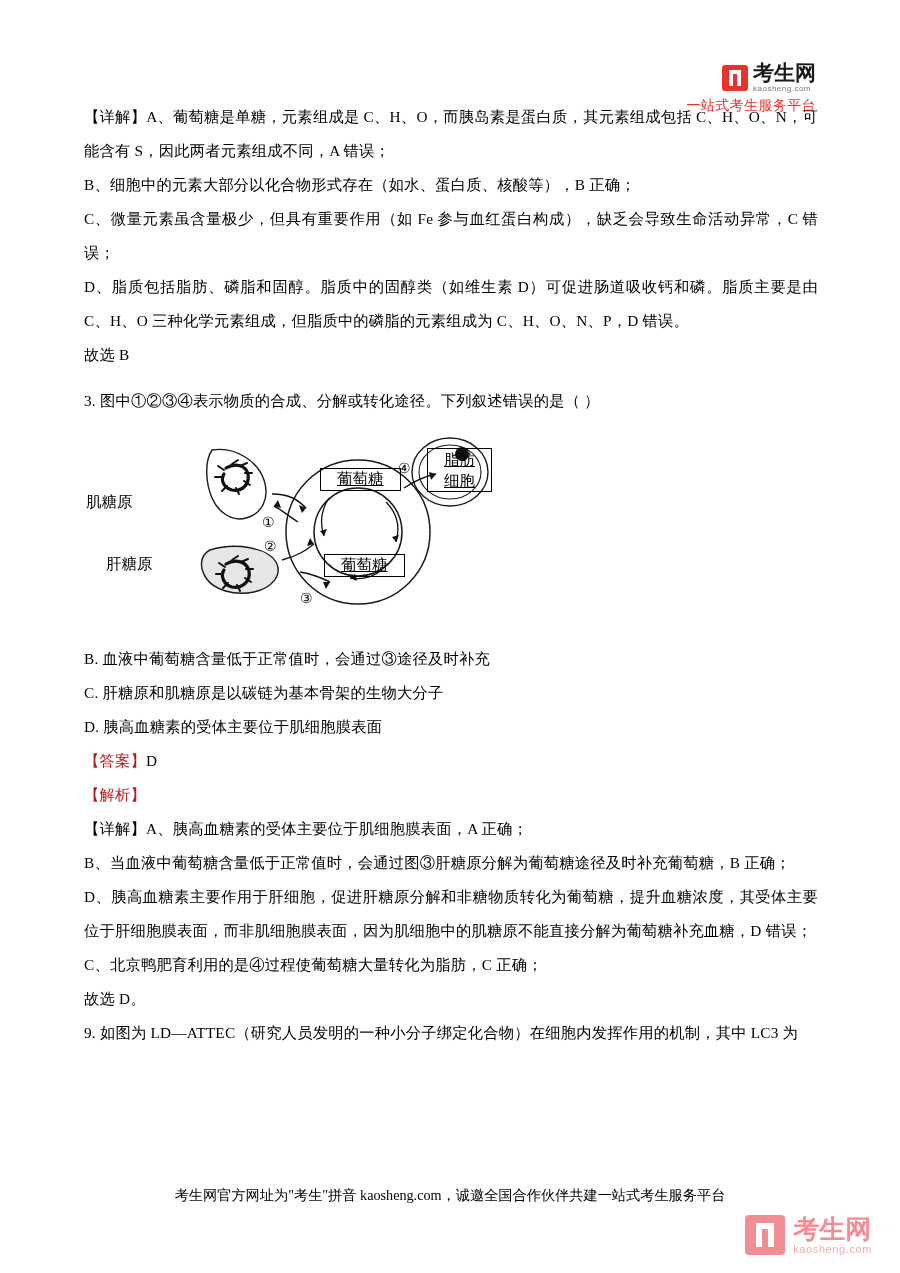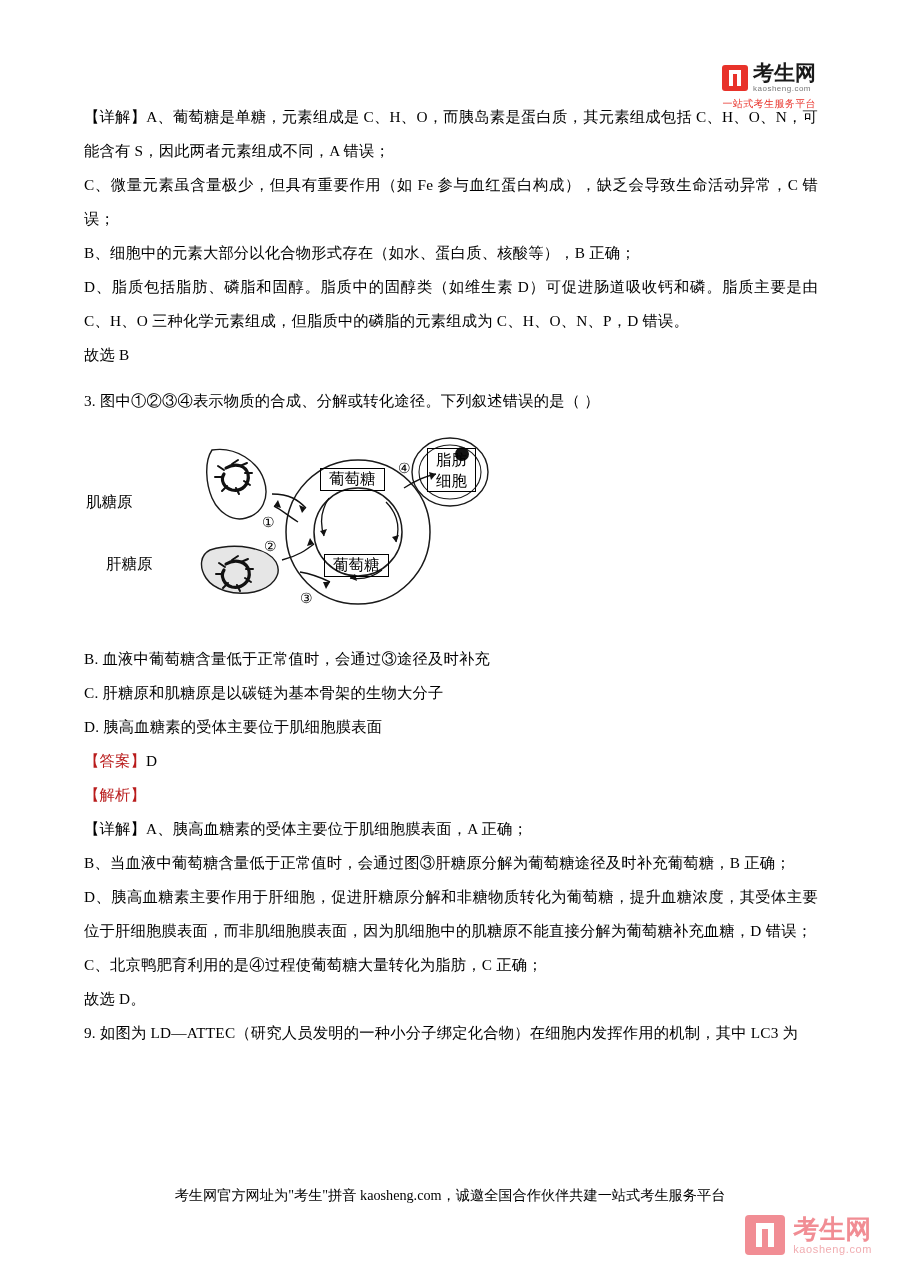--- a/index.html
+++ b/index.html
@@ -37,21 +37,21 @@
   .logo-text-main {
     font-family:"Liberation Sans", sans-serif;
     font-size:21px; font-weight:bold; color:#1a1a1a; line-height:21px;
   }
   .logo-text-sub {
     font-family:"Liberation Sans", sans-serif;
     font-size:8px; color:#777; letter-spacing:.5px; margin-top:1px;
   }
   .logo-tag {
     font-family:"Liberation Sans", sans-serif;
-    font-size:10px; color:#e8322a; margin-top:4px; letter-spacing:.4px;
+    font-size:14px; color:#e8322a; margin-top:4px; letter-spacing:.4px;
   }
 
   
   .content {
     position:absolute; left:84px; top:100px; width:734px;
   }
   p {
     margin:0 0 0 0;
     font-size:15.3px;
     line-height:34px;
@@ -71,21 +71,22 @@
   }
   .figure svg { display:block; }
   .fig-label {
     position:absolute;
     font-size:15.5px;
     font-family:"Liberation Serif", serif;
     white-space:nowrap;
   }
   .fig-label.boxed {
     border:1.3px solid #000;
-    padding:0 8px;
+    padding:0 16px;
+    text-decoration:underline;
   }
 
   
   .footer {
     position:absolute; left:0; right:0; top:1186px;
     text-align:center;
     font-size:14.2px;
   }
   .footer .mono { font-family:"Liberation Serif", serif; }
 
@@ -130,22 +131,22 @@
         <span class="logo-text-main">考生网</span>
         <span class="logo-text-sub">kaosheng.com</span>
       </span>
     </div>
     <div class="logo-tag">一站式考生服务平台</div>
   </div>
 
   <div class="content">
 
     <p>【详解】A、葡萄糖是单糖，元素组成是 C、H、O，而胰岛素是蛋白质，其元素组成包括 C、H、O、N，可能含有 S，因此两者元素组成不同，A 错误；</p>
+    <p>B、细胞中的元素大部分以化合物形式存在（如水、蛋白质、核酸等），B 正确；</p>
     <p>C、微量元素虽含量极少，但具有重要作用（如 Fe 参与血红蛋白构成），缺乏会导致生命活动异常，C 错误；</p>
-    <p>B、细胞中的元素大部分以化合物形式存在（如水、蛋白质、核酸等），B 正确；</p>
     <p>D、脂质包括脂肪、磷脂和固醇。脂质中的固醇类（如维生素 D）可促进肠道吸收钙和磷。脂质主要是由 C、H、O 三种化学元素组成，但脂质中的磷脂的元素组成为 C、H、O、N、P，D 错误。</p>
     <p>故选 B</p>
 
     <p class="q-title">3. 图中①②③④表示物质的合成、分解或转化途径。下列叙述错误的是（      ）</p>
 
     <div class="figure">
       <svg width="420" height="200" viewBox="0 0 420 200">
 
         <path d="M126 18 C150 14 172 30 178 48 C184 66 176 82 160 86 C146 90 132 80 126 66 C120 52 118 30 126 18 Z" fill="#ffffff" stroke="#1a1a1a" stroke-width="1.4"></path>
 

